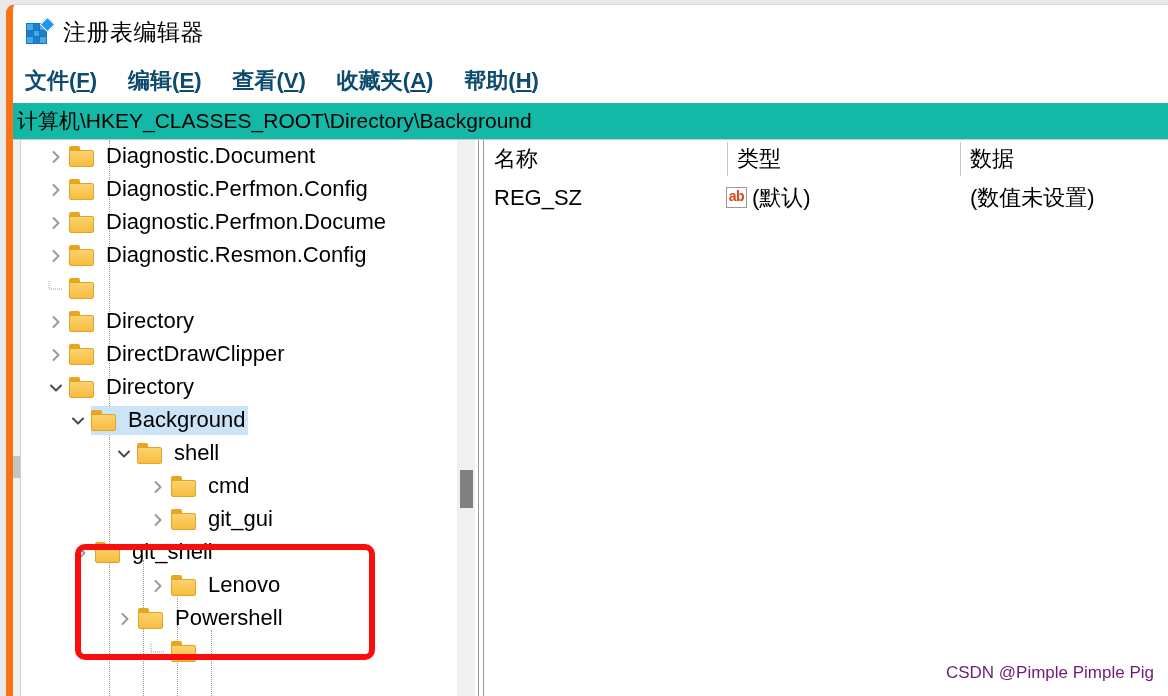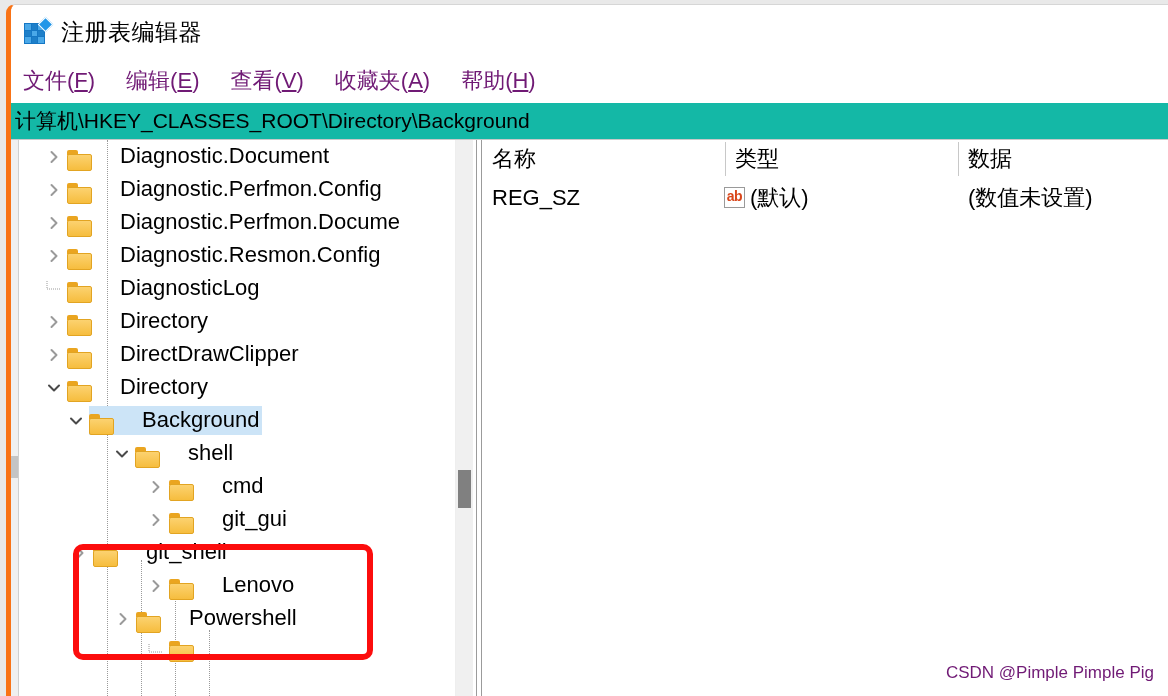--- a/index.html
+++ b/index.html
@@ -15,21 +15,21 @@
   }
 
   .window {
     position: absolute;
     left: 6px;
     top: 4px;
     width: 1162px;
     height: 692px;
     background: #ffffff;
     border-top-left-radius: 9px;
-    border-left: 5px solid #f97316;
+    border-left: 7px solid #f97316;
     border-top: 1px solid #d6d6d6;
     box-sizing: border-box;
     overflow: hidden;
   }
 
   
   .titlebar {
     height: 54px;
     display: flex;
     align-items: center;
@@ -82,24 +82,25 @@
   
   .menubar {
     height: 44px;
     display: flex;
     align-items: center;
     padding-left: 12px;
     background: #ffffff;
   }
   .menu-item {
     font-size: 22px;
-    color: #701a75;
+    color: #0c4a6e;
     margin-right: 31px;
     white-space: nowrap;
     cursor: default;
+    font-weight: bold;
   }
   .menu-item u { text-decoration: underline; }
 
   
   .addressbar {
     height: 36px;
     display: flex;
     align-items: center;
     padding-left: 4px;
     background: #14b8a6;
@@ -192,22 +193,21 @@
     box-sizing: border-box;
   }
   .node-label {
     font-size: 22px;
     color: #000000;
     padding: 1px 3px 2px 3px;
     line-height: 1.15;
   }
   .tree-row .sel-wrap {
     display: flex;
-    align-items: flex-end;
-    gap: 16px;
+    align-items: center;
   }
   .tree-row .sel-wrap.selected {
     background: #cce4f7;
   }
   .tree-row .sel-wrap.selected .node-label { background: transparent; }
 
   
   .guide {
     position: absolute;
     top: 0;
@@ -461,21 +461,20 @@
               <span class="twisty">
                 <svg width="20" height="16" viewBox="0 0 20 16">
                   <path d="M3 0 L3 8 L16 8" stroke="#9a9a9a" stroke-width="1" fill="none" stroke-dasharray="1,1"></path>
                 </svg>
               </span>
               <span class="sel-wrap">
                 <span class="folder">
                   <span class="tab"></span>
                   <span class="body"></span>
                 </span>
-                <span class="node-label">DiagnosticLog</span>
               </span>
             </div>
             <div class="tree-row" style="padding-left: 22px;">
               <span class="twisty">
                 <svg width="16" height="16" viewBox="0 0 16 16">
                   <path d="M5.5 3 L10.5 8 L5.5 13" stroke="#9a9a9a" stroke-width="2" fill="none" stroke-linecap="round" stroke-linejoin="round"></path>
                 </svg>
               </span>
               <span class="sel-wrap">
                 <span class="folder">

